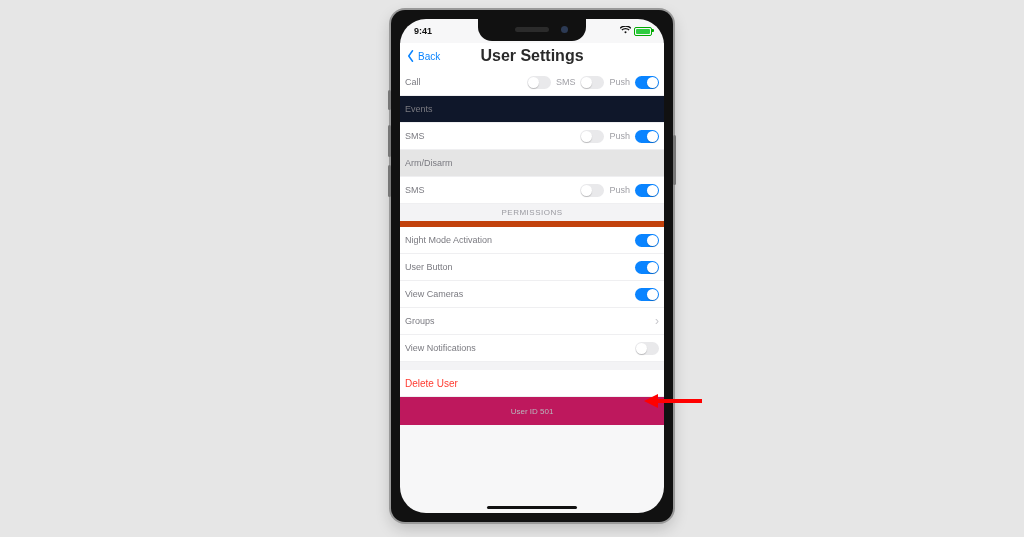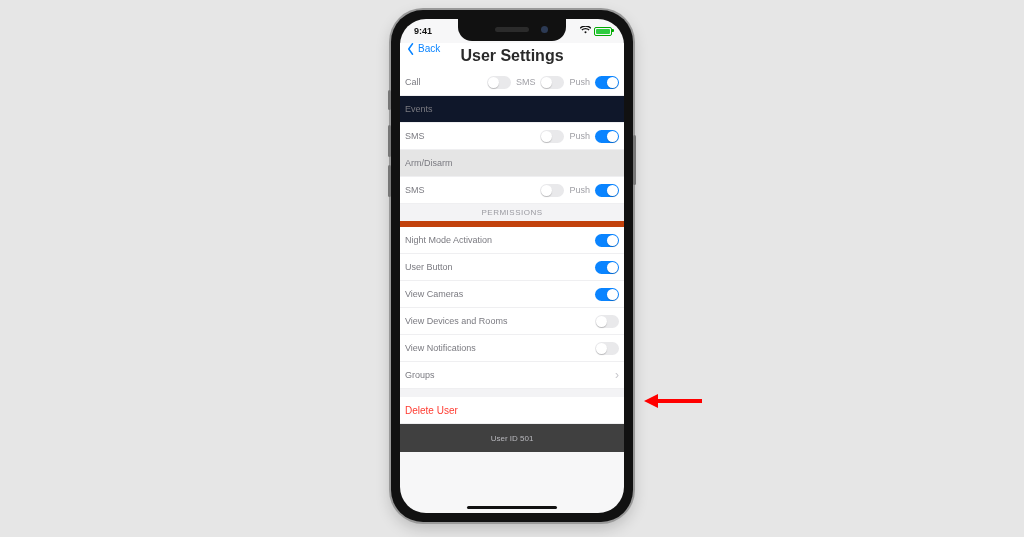--- a/index.html
+++ b/index.html
@@ -1,50 +1,50 @@
 <!DOCTYPE html>
 <html><head>
 <meta charset="utf-8">
 <style>
   html,body{margin:0;padding:0;width:1024px;height:537px;background:#e6e6e6;font-family:-apple-system,Helvetica,Arial,sans-serif;overflow:hidden}
   .stage{position:relative;width:1024px;height:537px}
   
-  .phone{position:absolute;left:391px;top:10px;width:242px;height:512px;background:#111;border-radius:32px;box-shadow:0 0 0 2px #999,0 6px 16px rgba(0,0,0,.2)}
+  .phone{position:absolute;left:391px;top:10px;width:282px;height:512px;background:#111;border-radius:14px;box-shadow:0 0 0 2px #999,0 6px 16px rgba(0,0,0,.2)}
   .screen{position:absolute;left:9px;top:9px;right:9px;bottom:9px;background:#f7f7f8;border-radius:26px;overflow:hidden}
   
   .notch{position:absolute;top:0;left:50%;transform:translateX(-50%);width:108px;height:22px;background:#111;border-bottom-left-radius:14px;border-bottom-right-radius:14px;z-index:20}
   .notch .speaker{position:absolute;top:8px;left:50%;transform:translateX(-50%);width:34px;height:5px;background:#2b2b2b;border-radius:3px}
   .notch .cam{position:absolute;top:7px;right:18px;width:7px;height:7px;background:#2c3a54;border-radius:50%}
   
   .status{position:absolute;top:0;left:0;right:0;height:24px;font-size:9px;font-weight:600;color:#111;z-index:5}
   .status .time{position:absolute;left:14px;top:7px}
   .status .right{position:absolute;right:12px;top:7px;display:flex;gap:3px;align-items:center}
   .battery{width:16px;height:7px;border:1px solid #0a0;border-radius:2px;position:relative}
   .battery:after{content:'';position:absolute;right:-3px;top:1px;width:2px;height:3px;background:#0a0;border-radius:0 1px 1px 0}
   .battery .fill{position:absolute;left:1px;top:1px;bottom:1px;right:1px;background:#2ecc40;border-radius:1px}
   
   .nav{position:absolute;top:24px;left:0;right:0;height:26px;background:#fff;border-bottom:1px solid #e6e6e8}
-  .nav .back{position:absolute;left:6px;top:0;height:26px;display:flex;color:#0a84ff;font-size:10px}
+  .nav .back{position:absolute;left:6px;top:0;height:26px;display:flex;align-items:center;color:#0a84ff;font-size:10px}
   .nav .back svg{width:10px;height:12px;margin-right:2px}
   .nav .title{position:absolute;left:0;right:0;top:0;height:26px;display:flex;align-items:center;justify-content:center;font-size:16px;font-weight:600;color:#2a2a2a}
   
   .content{position:absolute;top:50px;left:0;right:0;bottom:0;overflow:hidden}
   .row{background:#fff;border-bottom:1px solid #efeff1;min-height:26px;padding:0 5px;display:flex;align-items:center;font-size:9px;color:#7a7a80;position:relative}
   .row .label{flex:0 0 auto}
   .grow{flex:1}
   .section{background:#f3f3f5;color:#9a9aa0;font-size:8px;letter-spacing:.5px;text-align:center;padding:4px 0;border-bottom:6px solid #c2410c}
   
   .sw{width:24px;height:13px;border-radius:8px;background:#e9e9eb;position:relative;flex:0 0 auto}
   .sw .knob{position:absolute;top:1px;left:1px;width:11px;height:11px;border-radius:50%;background:#fff;box-shadow:0 1px 1px rgba(0,0,0,.2)}
   .sw.on{background:#0a84ff}
   .sw.on .knob{left:auto;right:1px}
   .mid-label{font-size:9px;color:#a0a0a6;margin:0 5px}
   .chevron{color:#c7c7cc;font-size:12px}
   .delete{color:#ff3b30;text-align:center;font-size:10px}
-  .footer{text-align:center;justify-content:center;color:#b8b8bd;font-size:8px;background:#404040;border:none;height:28px}
+  .footer{text-align:center;justify-content:center;color:#b8b8bd;font-size:8px;background:#be185d;border:none;height:28px}
   .home-indicator{position:absolute;bottom:4px;left:50%;transform:translateX(-50%);width:90px;height:3px;background:#111;border-radius:2px;z-index:30}
   
   .sbtn{position:absolute;background:#777;border-radius:2px}
   
   .arrow{position:absolute;left:644px;top:391px}
 </style>
 </head>
 <body>
 
 <div class="stage">
@@ -153,38 +153,31 @@
             </div>
         </div>
         <div class="row">
           <span class="label">View Cameras</span>
           <div class="grow"></div>
           <div class="sw on">
               <div class="knob"></div>
             </div>
         </div>
         <div class="row">
-          <span class="label">View Devices and Rooms</span>
+          <span class="label">Groups</span>
           <div class="grow"></div>
-          <div class="sw">
-              <div class="knob"></div>
-            </div>
+          <span class="chevron">›</span>
         </div>
+
         <div class="row">
           <span class="label">View Notifications</span>
           <div class="grow"></div>
           <div class="sw">
               <div class="knob"></div>
             </div>
-        </div>
-
-        <div class="row">
-          <span class="label">Groups</span>
-          <div class="grow"></div>
-          <span class="chevron">›</span>
         </div>
 
         <div style="height:8px;background:#f3f3f5"></div>
 
         <div class="row delete">
           <span>Delete User</span>
         </div>
 
         <div class="row footer">
           <span>User ID 501</span>

